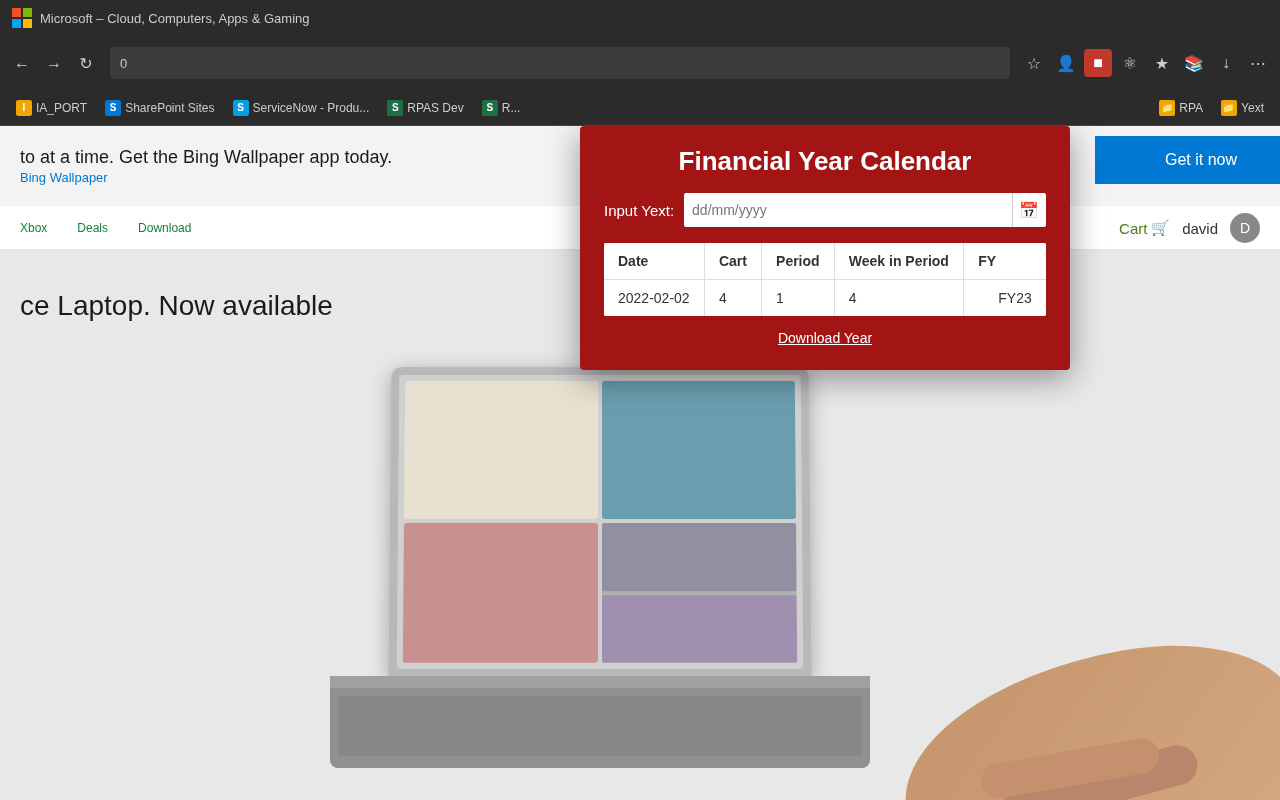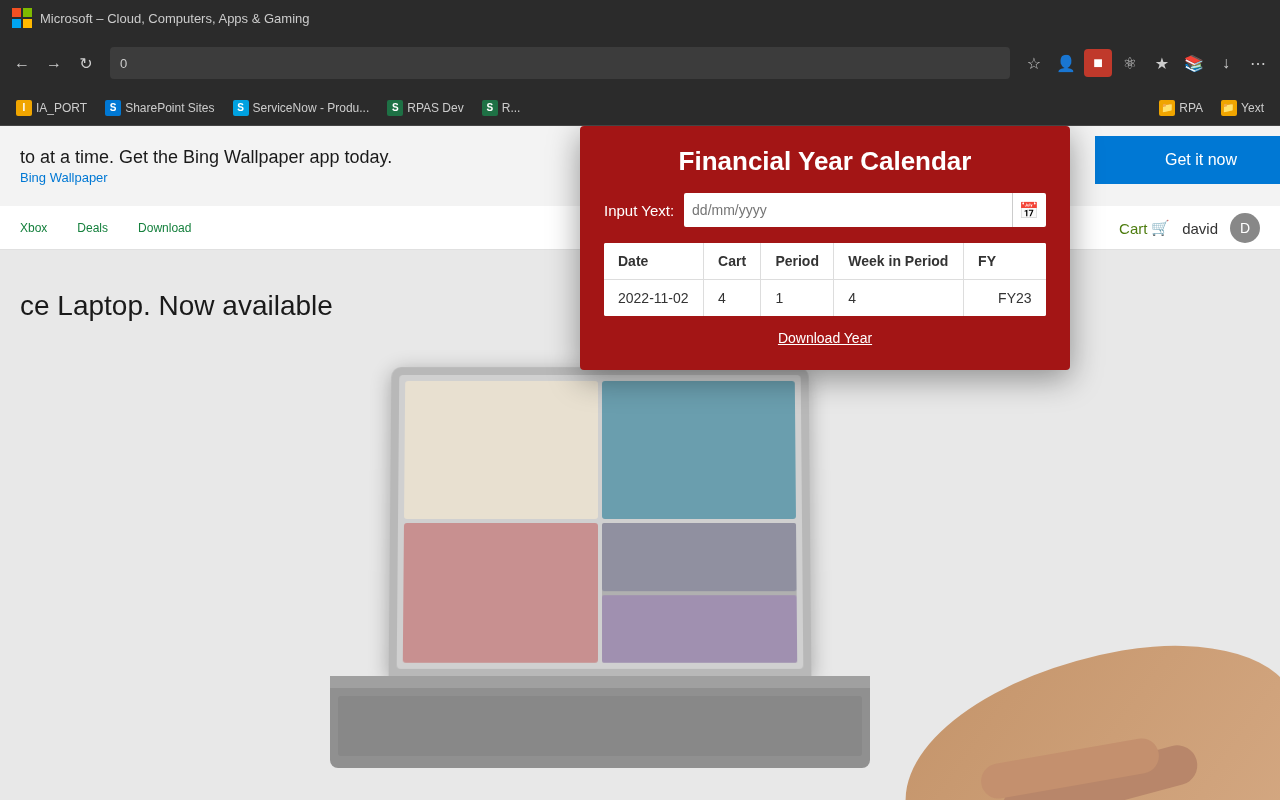--- a/index.html
+++ b/index.html
@@ -463,21 +463,21 @@
         <tr>
           <th>Date</th>
           <th>Cart</th>
           <th>Period</th>
           <th>Week in Period</th>
           <th>FY</th>
         </tr>
       </thead>
       <tbody id="fy-table-body">
       <tr>
-            <td>2022-11-02</td>
+            <td>2022-02-02</td>
             <td>4</td>
             <td>1</td>
             <td>4</td>
             <td>FY23</td>
           </tr>
         </tbody>
     </table>
 
     <div class="fy-download">Download Year</div>
   </div>

